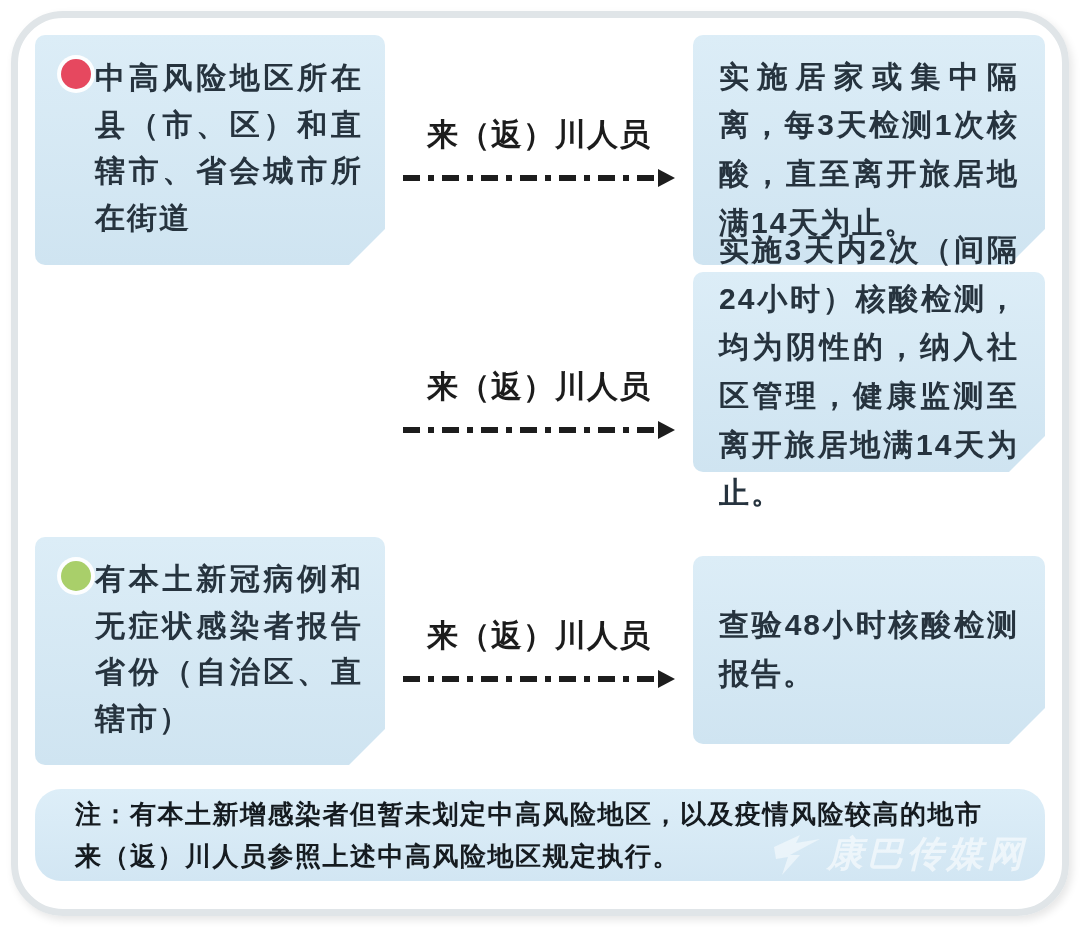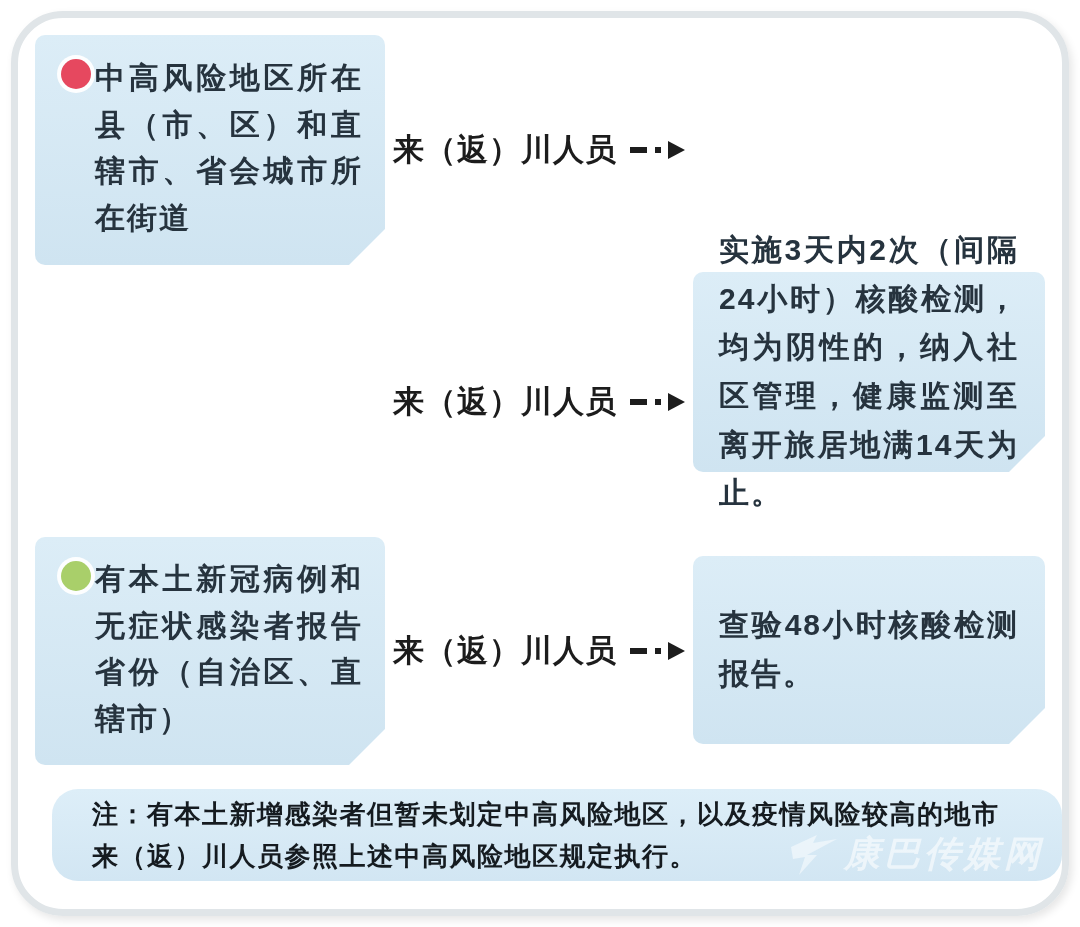--- a/index.html
+++ b/index.html
@@ -55,21 +55,21 @@
     font-size:30px; font-weight:600; color:#26333e;
     line-height:1.55; letter-spacing:2px;
     text-align:justify; text-justify:inter-character;
     width:100%;
   }
   .right-box .box-text { line-height:1.62; }
 
   
   .mid {
     position:absolute; left:393px; width:292px;
-    display:flex; flex-direction:row; align-items:center; justify-content:center;
+    display:flex; flex-direction:column; align-items:center; justify-content:center;
     gap:13px;
   }
   .mid-label {
     font-size:31px; font-weight:800; color:#1c1c1c; letter-spacing:1px;
     white-space:nowrap;
   }
   .arrow-line { display:flex; align-items:center; width:272px; }
   .dashdot {
     flex:1; height:6px;
     background:repeating-linear-gradient(90deg,
@@ -83,21 +83,20 @@
     border-bottom:9px solid transparent;
   }
 
   
   .note {
     position:absolute; left:35px; top:789px; width:1010px; height:92px;
     background:linear-gradient(180deg,#ddeef8 0%, #d2e6f3 100%);
     border-radius:26px;
     display:flex; flex-direction:column; justify-content:center;
     padding:8px 30px 8px 40px;
-    margin-left:17px;
   }
   .note-line {
     font-size:26px; font-weight:700; color:#151b20;
     letter-spacing:1.5px; line-height:1.62; white-space:nowrap;
   }
 
   .watermark {
     position:absolute; right:18px; bottom:2px;
     display:flex; align-items:center; gap:1px;
     color:rgba(255,255,255,.58);
@@ -118,20 +117,23 @@
     <div class="left-text-wrap">
       <div class="box-text">中高风险地区所在县（市、区）和直辖市、省会城市所在街道</div>
     </div>
   </div>
   <div class="mid pos-r1">
     <div class="mid-label">来（返）川人员</div>
     <div class="arrow-line">
       <div class="dashdot"></div>
       <div class="arrow-head"></div>
     </div>
+  </div>
+  <div class="box right-box pos-r1r">
+    <div class="box-text">实施居家或集中隔离，每3天检测1次核酸，直至离开旅居地满14天为止。</div>
   </div>
 
   <div class="mid pos-r2">
     <div class="mid-label">来（返）川人员</div>
     <div class="arrow-line">
       <div class="dashdot"></div>
       <div class="arrow-head"></div>
     </div>
   </div>
   <div class="box right-box pos-r2r">

